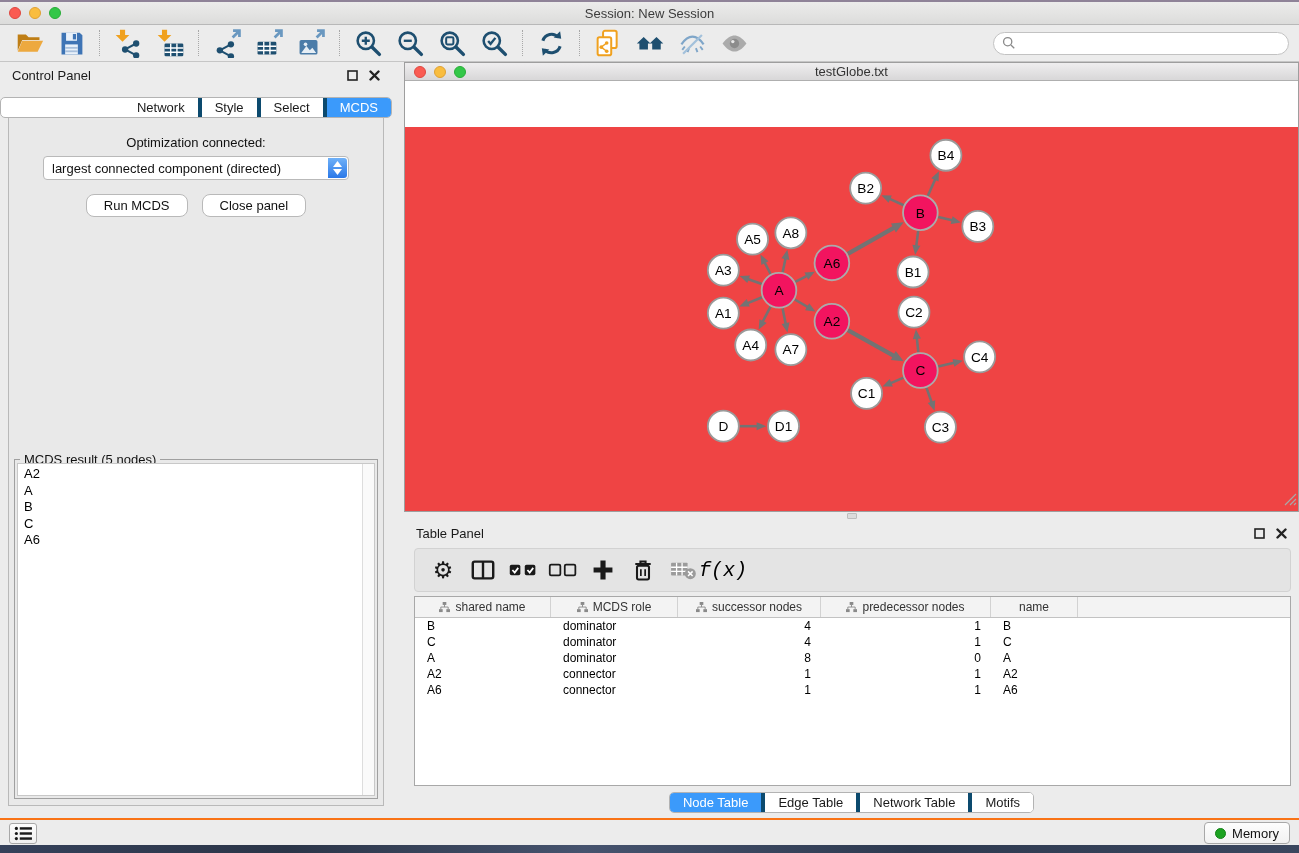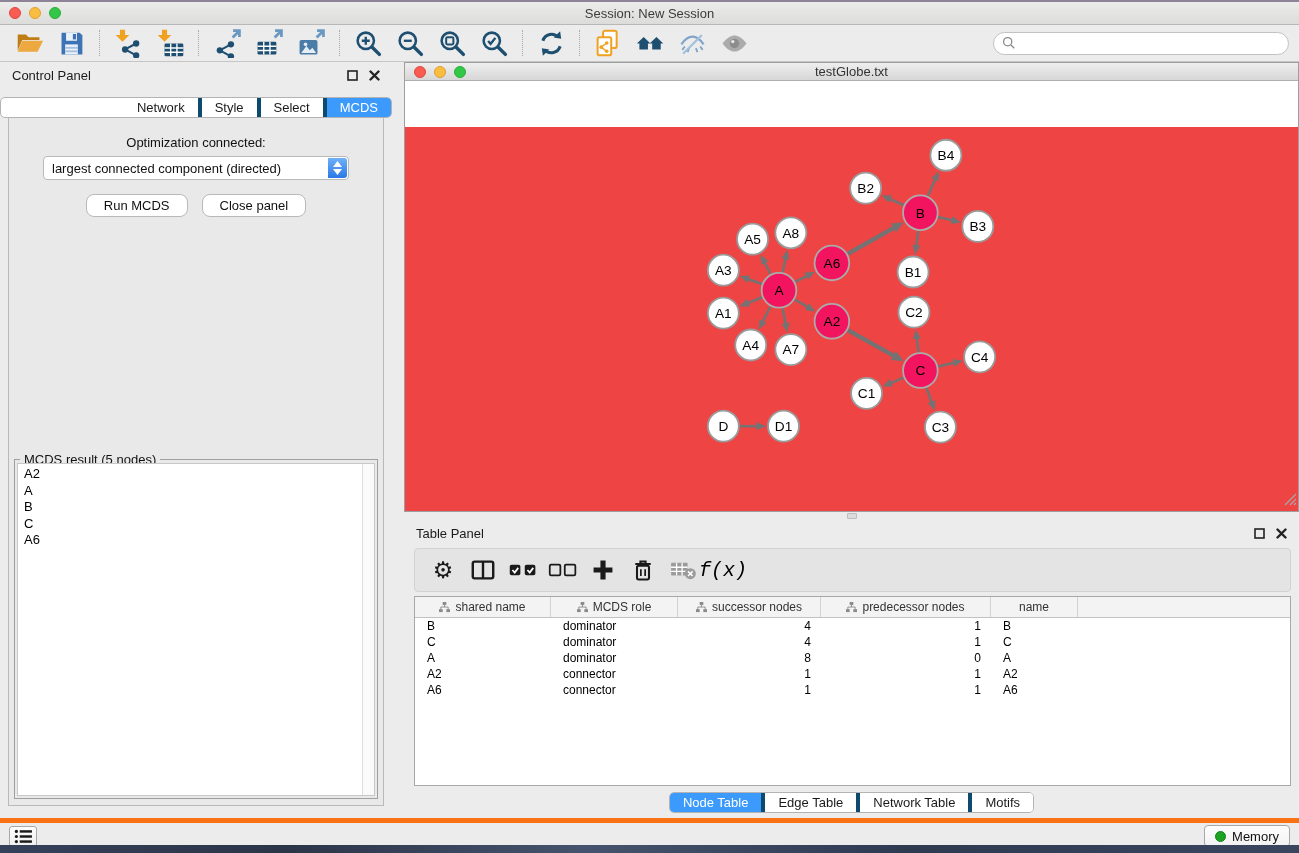--- a/index.html
+++ b/index.html
@@ -108,21 +108,21 @@
     font-size:12px; color:#333; border-right:1px solid #D2D2D2; cursor:pointer; }
   .th-cell:last-child { border-right:none; }
   .t-body-row { height:16px; }
   .td-cell { font-size:12px; color:#000; line-height:16px; white-space:nowrap; }
   .td-cell.left { padding-left:12px; text-align:left; }
   .td-cell.right { padding-right:10px; text-align:right; }
   #tp-tabs { position:absolute; top:272px; left:0; right:0; display:flex; justify-content:center; }
 
   
   #status-bar { position:absolute; left:0; right:0; bottom:8px; height:27px;
-    background:#ECECEC; border-top:5px solid #f97316; }
+    background:#ECECEC; border-top:2px solid #f97316; }
   #list-btn { position:absolute; left:9px; top:3px; width:28px; height:21px;
     border:1px solid #A8A8A8; border-radius:3px; background:linear-gradient(#FDFDFD,#F0F0F0);
     display:flex; align-items:center; justify-content:center; cursor:pointer; }
   #memory-btn { position:absolute; right:9px; top:2px; height:22px;
     border:1px solid #A8A8A8; border-radius:4px; background:linear-gradient(#FDFDFD,#F2F2F2);
     display:flex; align-items:center; gap:6px; padding:0 10px; font-size:13px; color:#111; cursor:pointer; }
   #memory-dot { width:11px; height:11px; border-radius:50%; background:#1CA321; border:1px solid #148218; }
   #wall-bottom { position:absolute; left:0; right:0; bottom:0; height:8px;
     background:linear-gradient(90deg,#35415a 0%, #2b3548 22%, #46536e 45%, #2e3a50 70%, #3a465e 100%); }
 </style>

